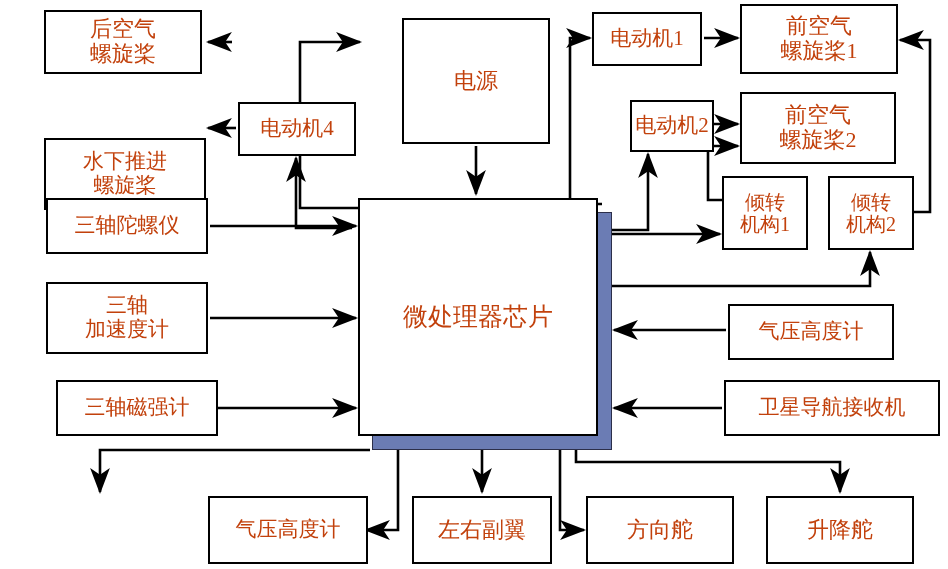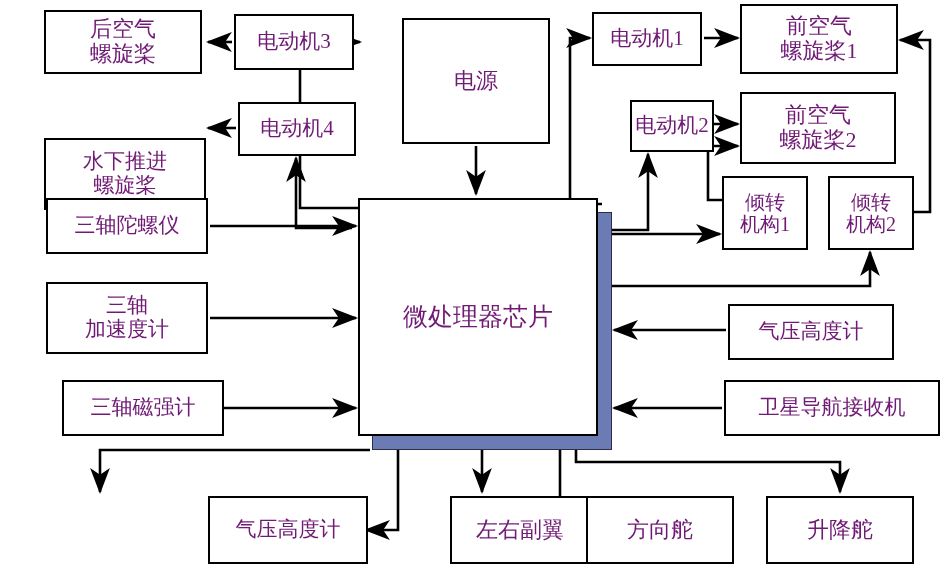--- a/index.html
+++ b/index.html
@@ -26,21 +26,21 @@
   .node {
     position: absolute;
     box-sizing: border-box;
     border: 2.5px solid #000000;
     background: #ffffff;
     display: flex;
     align-items: center;
     justify-content: center;
     text-align: center;
     line-height: 1.12;
-    color: #701a75;
+    color: #c2410c;
     z-index: 5;
     font-family: "Liberation Serif", "DejaVu Serif", serif;
     white-space: pre-line;
   }
   .node-label {
     display: block;
     width: 100%;
     white-space: pre-line;
   }
   .cpu {
@@ -119,23 +119,20 @@
     </g>
   </svg>
 
   <div class="cpu-shadow" style="left:372px; top:212px; width:240px; height:238px;"></div>
 
   <div class="node fs22" style="left:44px; top:10px; width:158px; height:64px;">
     <span class="node-label">后空气
 螺旋桨</span>
   </div>
 
-  <div class="node fs21" style="left:234px; top:14px; width:120px; height:56px;">
-    <span class="node-label">电动机3</span>
-  </div>
 
   <div class="node fs22" style="left:402px; top:18px; width:148px; height:126px;">
     <span class="node-label">电源</span>
   </div>
 
   <div class="node fs21" style="left:592px; top:12px; width:110px; height:54px;">
     <span class="node-label">电动机1</span>
   </div>
 
   <div class="node fs22" style="left:740px; top:4px; width:158px; height:70px;">
@@ -181,34 +178,34 @@
 
   <div class="node fs21" style="left:46px; top:282px; width:162px; height:72px;">
     <span class="node-label">三轴
 加速度计</span>
   </div>
 
   <div class="node fs21" style="left:728px; top:304px; width:166px; height:56px;">
     <span class="node-label">气压高度计</span>
   </div>
 
-  <div class="node fs21" style="left:62px; top:380px; width:162px; height:56px;">
+  <div class="node fs21" style="left:56px; top:380px; width:162px; height:56px;">
     <span class="node-label">三轴磁强计</span>
   </div>
 
   <div class="node fs21" style="left:724px; top:380px; width:216px; height:56px;">
     <span class="node-label">卫星导航接收机</span>
   </div>
 
 
   <div class="node fs21" style="left:208px; top:496px; width:160px; height:68px;">
     <span class="node-label">气压高度计</span>
   </div>
 
-  <div class="node fs22" style="left:412px; top:496px; width:140px; height:68px;margin-left:38px;">
+  <div class="node fs22" style="left:412px; top:496px; width:140px; height:68px;">
     <span class="node-label">左右副翼</span>
   </div>
 
   <div class="node fs22" style="left:586px; top:496px; width:148px; height:68px;">
     <span class="node-label">方向舵</span>
   </div>
 
   <div class="node fs22" style="left:766px; top:496px; width:148px; height:68px;">
     <span class="node-label">升降舵</span>
   </div>

